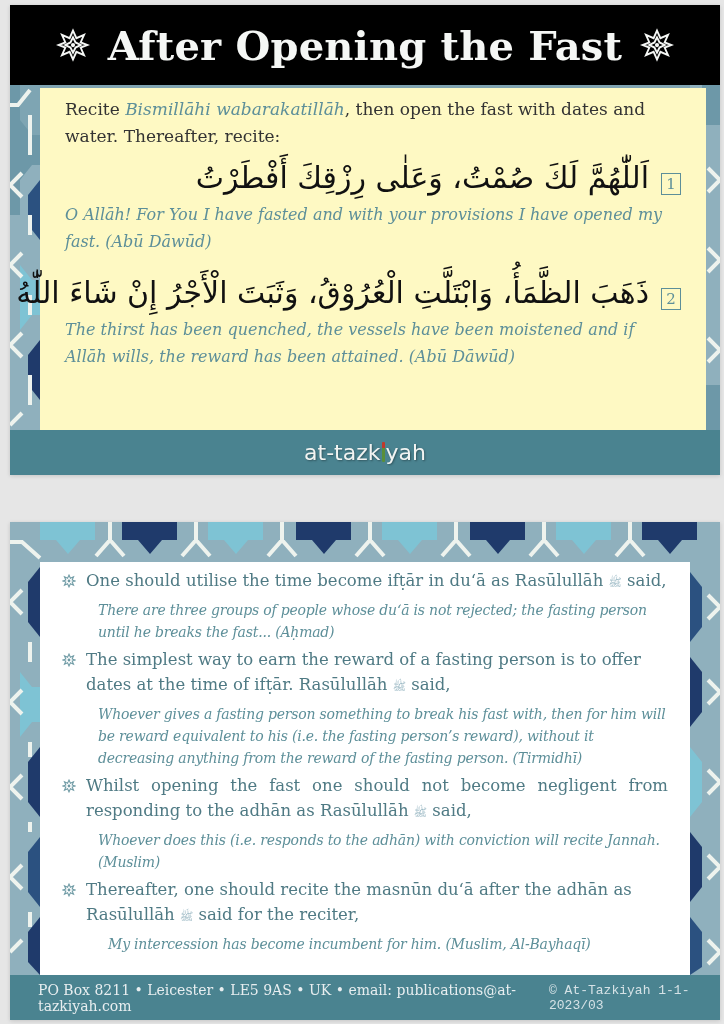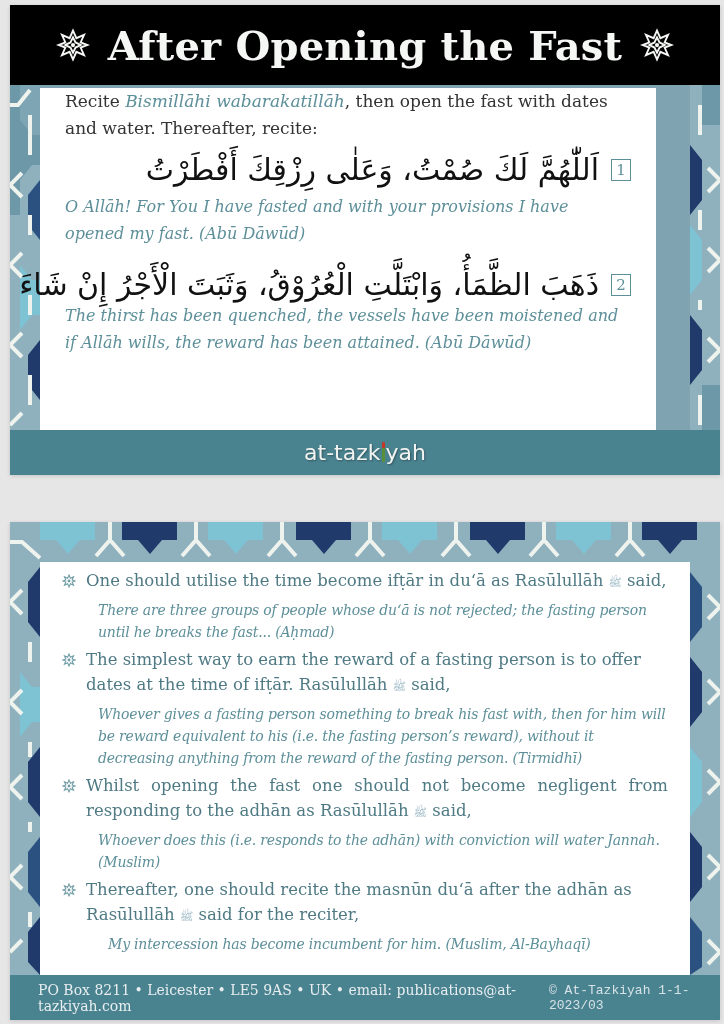--- a/index.html
+++ b/index.html
@@ -8,25 +8,25 @@
 
   .card { position: absolute; left: 10px; width: 710px; background: #7fa3b1; overflow: hidden; box-shadow: 0 1px 4px rgba(0,0,0,0.15); }
   .card1 { top: 5px; height: 470px; }
   .card2 { top: 522px; height: 498px; }
   .band { position: absolute; }
 
   .header { position: absolute; left: 0; top: 0; width: 100%; height: 80px; background: #000000; display: flex; align-items: center; justify-content: center; gap: 18px; }
   .header h1 { font-family: "DejaVu Serif", serif; color: #f5f7f5; font-size: 40px; font-weight: bold; letter-spacing: 0.2px; }
   .rosette { width: 34px; height: 34px; }
 
-  .content1 { position: absolute; left: 30px; top: 83px; width: 616px; height: 342px; background: #ffffff; padding: 0 25px 0 25px; }
+  .content1 { position: absolute; left: 30px; top: 83px; width: 666px; height: 342px; background: #fef9c3; padding: 8px 25px 0 25px; }
   .intro { font-size: 17px; color: #333; line-height: 27px; font-family: "DejaVu Serif", serif; }
   .intro .translit { font-style: italic; color: #5d8f99; }
 
-  .dua-row { display: flex; justify-content: flex-end; align-items: center; gap: 12px; margin-top: 8px; direction: ltr; }
+  .dua-row { display: flex; justify-content: flex-end; align-items: flex-end; gap: 12px; margin-top: 8px; direction: ltr; }
   .arabic { font-family: "DejaVu Sans", sans-serif; font-size: 30px; color: #111; direction: rtl; white-space: nowrap; }
   .numbox { width: 20px; height: 22px; border: 1.5px solid #5d8f99; color: #5d8f99; font-size: 15px; display: flex; align-items: center; justify-content: center; font-family: "DejaVu Serif", serif; flex-shrink: 0; }
   .translation { font-style: italic; color: #5d8f99; font-size: 16px; line-height: 27px; font-family: "DejaVu Serif", serif; }
 
   .footer1 { position: absolute; left: 0; top: 425px; width: 100%; height: 45px; background: #4a8390; display: flex; align-items: center; justify-content: center; text-align: right; }
   .logo { font-family: "DejaVu Sans", sans-serif; color: #f2f4f2; font-size: 22px; text-shadow: 1px 1px 2px rgba(0,0,0,0.35); position: relative; }
   .logo-mark { display: inline-block; width: 3px; height: 20px; background: linear-gradient(#c0392b 0 30%, #5a8f3a 30%); vertical-align: -2px; margin: 0 1px; border-radius: 1px; }
 
   .content2 { position: absolute; left: 30px; top: 40px; width: 650px; height: 413px; background: #ffffff; padding: 6px 22px 0 22px; }
   .point { display: flex; gap: 10px; margin-bottom: 4px; }
@@ -109,21 +109,21 @@
     <div class="dua-row" style="margin-top:10px">
       <span class="arabic">اَللّٰهُمَّ لَكَ صُمْتُ، وَعَلٰى رِزْقِكَ أَفْطَرْتُ</span>
       <span class="numbox">1</span>
     </div>
     <p class="translation" style="margin-top:6px">O Allāh! For You I have fasted and with your provisions I have opened my fast. (Abū Dāwūd)</p>
 
     <div class="dua-row" style="margin-top:20px">
       <span class="arabic">ذَهَبَ الظَّمَأُ، وَابْتَلَّتِ الْعُرُوْقُ، وَثَبَتَ الْأَجْرُ إِنْ شَاءَ اللّٰهُ</span>
       <span class="numbox">2</span>
     </div>
-    <p class="translation" style="">The thirst has been quenched, the vessels have been moistened and if Allāh wills, the reward has been attained. (Abū Dāwūd)</p>
+    <p class="translation" style="margin-top:6px">The thirst has been quenched, the vessels have been moistened and if Allāh wills, the reward has been attained. (Abū Dāwūd)</p>
   </div>
 
   <div class="footer1">
     <span class="logo"><span>at-tazk</span><span class="logo-mark"></span><span>yah</span></span>
   </div>
 </div>
 
 <div class="card card2">
   <svg class="band" style="left:0;top:0" width="710" height="40" viewBox="0 0 710 40">
     <rect width="710" height="40" fill="#8fb0bd"></rect>
@@ -189,21 +189,21 @@
       <p class="point-text"><span>The simplest way to earn the reward of a fasting person is to offer dates at the time of ifṭār. Rasūlullāh </span><span class="saw">ﷺ</span><span> said,</span></p>
     </div>
     <p class="hadith">Whoever gives a fasting person something to break his fast with, then for him will be reward equivalent to his (i.e. the fasting person’s reward), without it decreasing anything from the reward of the fasting person. (Tirmidhī)</p>
 
     <div class="point">
       <svg class="bullet">
           <use href="#rosette-small"></use>
         </svg>
       <p class="point-text" style="text-align:justify"><span>Whilst opening the fast one should not become negligent from responding to the adhān as Rasūlullāh </span><span class="saw">ﷺ</span><span> said,</span></p>
     </div>
-    <p class="hadith">Whoever does this (i.e. responds to the adhān) with conviction will  water Jannah. (Muslim)</p>
+    <p class="hadith">Whoever does this (i.e. responds to the adhān) with conviction will  recite Jannah. (Muslim)</p>
 
     <div class="point">
       <svg class="bullet">
           <use href="#rosette-small"></use>
         </svg>
       <p class="point-text"><span>Thereafter, one should recite the masnūn du‘ā after the adhān as Rasūlullāh </span><span class="saw">ﷺ</span><span> said for the reciter,</span></p>
     </div>
     <p class="hadith" style="padding-left:46px">My intercession has become incumbent for him. (Muslim, Al-Bayhaqī)</p>
   </div>
 

